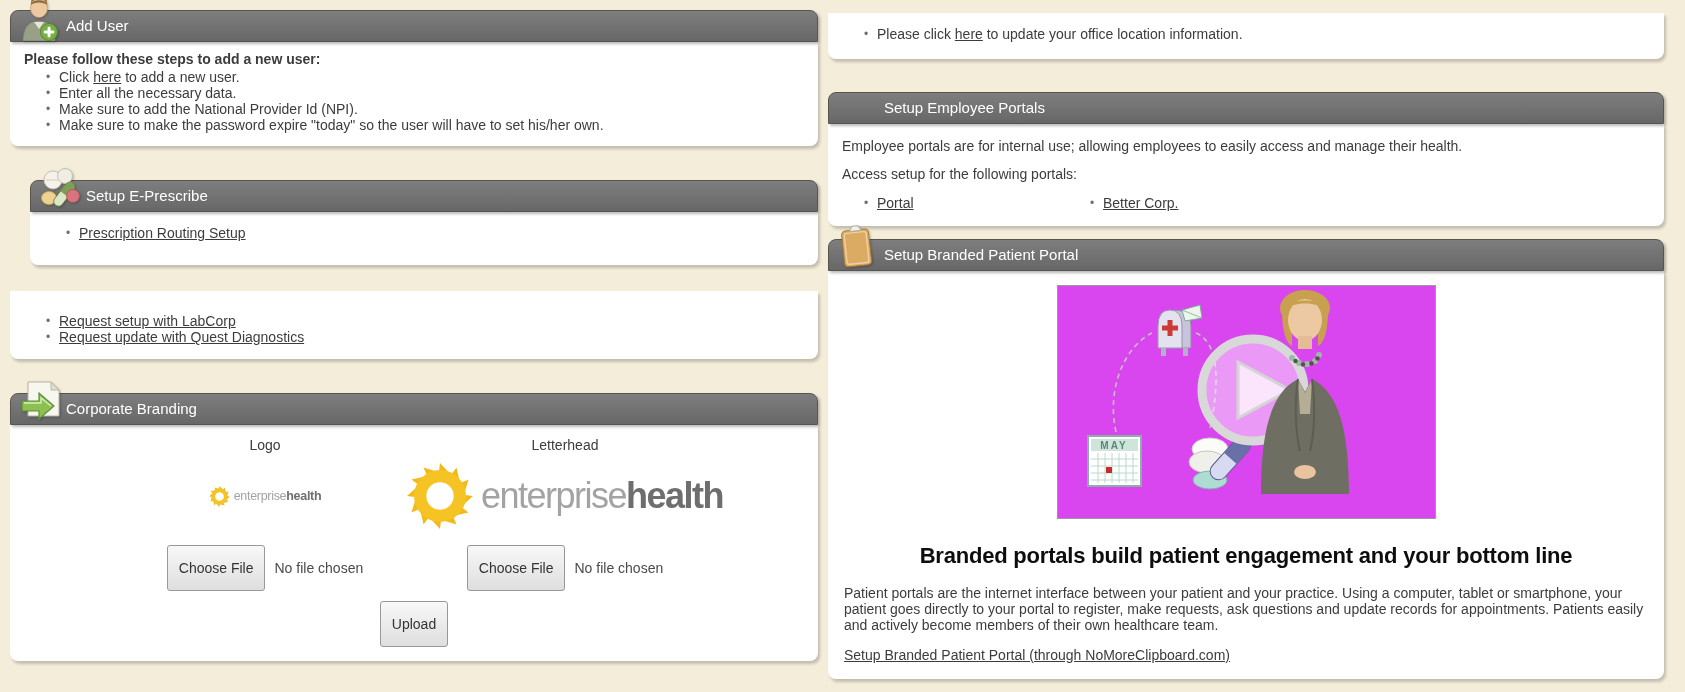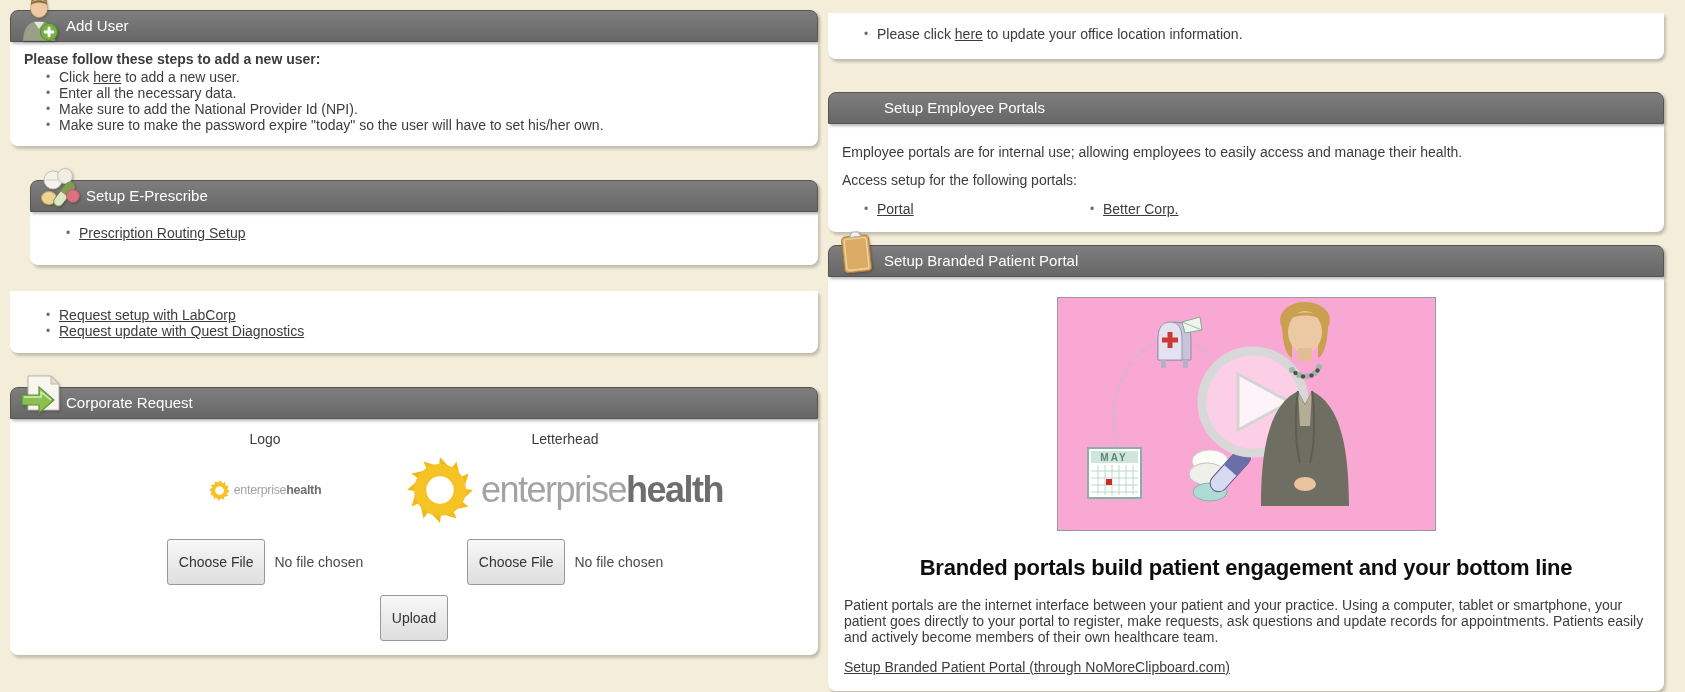--- a/index.html
+++ b/index.html
@@ -34,21 +34,21 @@
   .mt3{margin-top:3px;} .mt33{margin-top:33px;} .mt13{margin-top:13px;}
 
   ul.bullets{list-style:none;margin:0;padding:0 0 0 22px;}
   ul.bullets li{position:relative;padding-left:13px;line-height:16px;}
   ul.bullets li::before{content:"\2022";position:absolute;left:0;top:0;color:#6e6e6e;font-size:12px;}
   a.lnk{color:#3c3c3c;text-decoration:underline;cursor:pointer;}
 
   .body-adduser{padding:9px 14px 13px;}
   .intro{font-weight:bold;margin:0 0 2px 0;line-height:16px;}
   .body-eprescribe{padding:13px 14px 24px;}
-  .body-lab{padding:16px 14px 14px;}
+  .body-lab{padding:22px 14px 14px;}
 
   .body-branding{padding:12px 0 14px;}
   .brand-cols{display:flex;}
   .brand-col1{width:300px;margin-left:105px;text-align:center;}
   .brand-col2{width:300px;text-align:center;}
   .brand-label{line-height:16px;}
   .logo-zone{height:74px;display:flex;align-items:center;justify-content:center;margin-top:6px;}
   .brand-sm{display:inline-flex;align-items:center;}
   .brand-sm .bt{font-size:12.5px;letter-spacing:-0.3px;margin-left:4px;}
   .brand-lg{display:inline-flex;align-items:center;}
@@ -59,27 +59,27 @@
     background:linear-gradient(#f8f8f8,#dedede);
     border:1px solid #989898;border-radius:3px;
     padding:14px 11px;font-size:14px;color:#333;
     font-family:"Liberation Sans",sans-serif;cursor:pointer;
   }
   .no-file{margin-left:9px;color:#4a4a4a;}
   .upload-row{text-align:center;margin-top:10px;}
 
   .body-office{padding:13px 14px 17px;}
 
-  .body-employee{padding:8px 14px 15px;}
+  .body-employee{padding:2px 14px 15px;}
   .body-employee p{margin:12px 0 0;line-height:16px;}
   ul.portal-list{display:flex;margin-top:13px;}
   ul.portal-list li:first-child{width:213px;}
 
   .body-patient{padding:12px 16px 16px 16px;}
-  .video-thumb{width:379px;height:234px;border:1px solid #9a9a9a;background:#f9a8d4;margin:8px auto 0;box-sizing:border-box;cursor:pointer;}
+  .video-thumb{width:379px;height:234px;border:1px solid #9a9a9a;background:#d946ef;margin:2px auto 0;box-sizing:border-box;cursor:pointer;}
   .big-heading{font-size:22px;font-weight:bold;color:#0d0d0d;text-align:center;margin:24px 0 0;letter-spacing:-0.2px;}
   .patient-text{margin:16px 4px 0 0;line-height:16px;}
   .patient-link{display:inline-block;margin-top:14px;}
 </style>
 </head>
 <body>
 
 <svg width="0" height="0" style="position:absolute">
   <defs>
     <g id="user-plus">
@@ -166,21 +166,21 @@
     </section>
 
     <section class="panel">
       <div class="panel-header">
         <svg class="hdr-icon" width="44" height="44" viewBox="0 0 44 44">
           <path d="M9,2 h23 l8,8 v26 h-31 z" fill="#f7f6ef" stroke="#b9b4a6" stroke-width="1"></path>
           <path d="M32,2 l8,8 h-8 z" fill="#e2dfd2" stroke="#b9b4a6" stroke-width="1"></path>
           <path d="M3,21 h17 v-8 l15,13 -15,13 v-8 h-17 z" fill="#8cc152" stroke="#5f8f35" stroke-width="1.2"></path>
           <path d="M5,23 h17 v-5 l10,8" fill="none" stroke="#d8ecc0" stroke-width="1.4"></path>
         </svg>
-        <span>Corporate Request</span>
+        <span>Corporate Branding</span>
       </div>
       <div class="panel-body body-branding">
         <div class="brand-cols">
           <div class="brand-col1">
             <div class="brand-label">Logo</div>
             <div class="logo-zone">
               <span class="brand-sm">
                 <svg width="21" height="21" viewBox="0 0 70 70">
                     <use href="#sun-logo"></use>
                   </svg>

